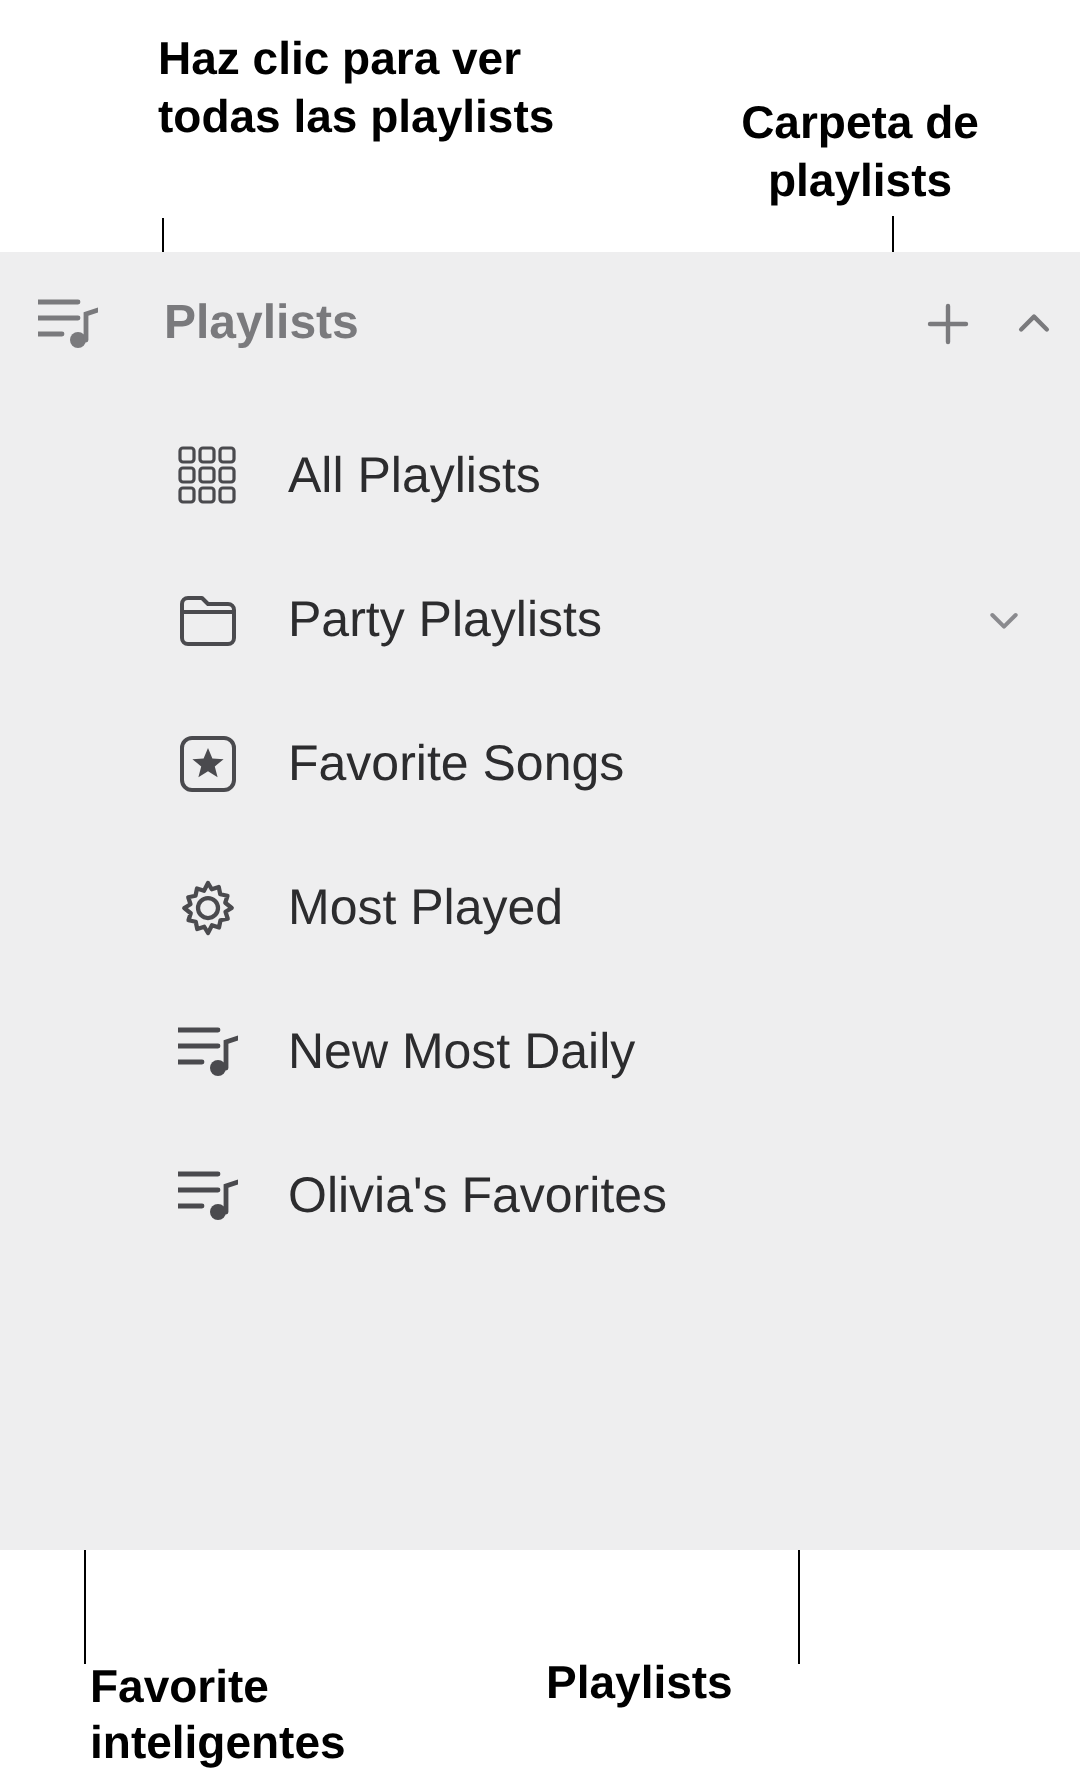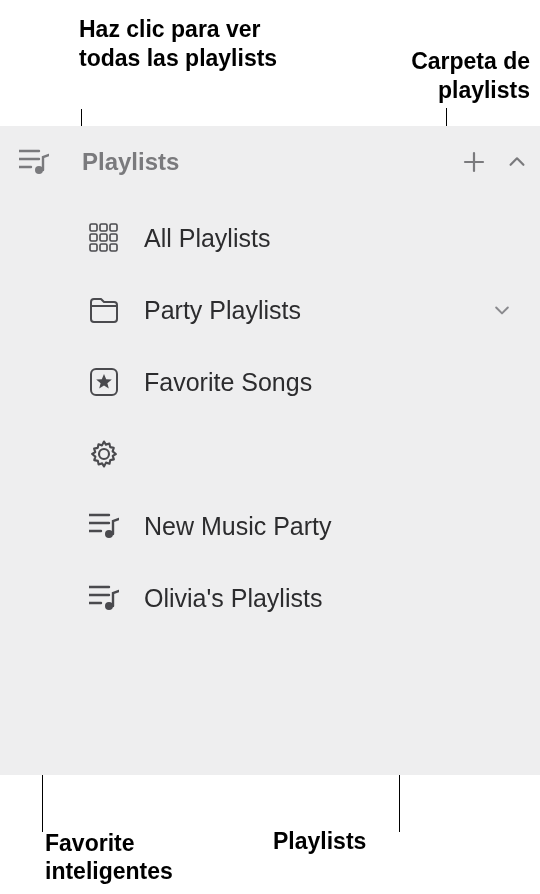--- a/index.html
+++ b/index.html
@@ -12,21 +12,21 @@
       overflow: hidden;
     }
     .callout {
       position: absolute;
       font-size: 23px;
       line-height: 1.25;
       color: #000;
       font-weight: 700;
     }
     .callout-top-left { top: 15px; left: 79px; width: 200px; }
-    .callout-top-right { top: 47px; right: 10px; width: 200px; text-align: right; }
+    .callout-top-right { top: 47px; right: 10px; width: 200px; text-align: center; }
     .callout-bot-left { bottom: 8px; left: 45px; width: 200px; }
     .callout-bot-right { bottom: 38px; left: 273px; width: 200px; }
 
     .sidebar {
       position: absolute;
       top: 126px;
       left: 0;
       width: 540px;
       height: 649px;
       background: #eeeeef;
@@ -193,43 +193,44 @@
       <span class="row-label">Favorite Songs</span>
     </div>
 
 
     <div class="row">
       <span class="row-icon">
         <svg width="30" height="30" viewBox="0 0 24 24">
             <path d="M12 8 a4 4 0 1 0 0 8 a4 4 0 1 0 0 -8 M12 2 l1.5 2.5 l2.8 -0.9 l0.6 2.9 l2.9 0.6 l-0.9 2.8 L21.5 12 l-2.5 1.5 l0.9 2.8 l-2.9 0.6 l-0.6 2.9 l-2.8 -0.9 L12 22 l-1.5 -2.5 l-2.8 0.9 l-0.6 -2.9 l-2.9 -0.6 l0.9 -2.8 L2.5 12 l2.5 -1.5 l-0.9 -2.8 l2.9 -0.6 l0.6 -2.9 l2.8 0.9 Z" fill="none" stroke="currentColor" stroke-width="1.7" stroke-linejoin="round"></path>
           </svg>
       </span>
+      <span class="row-label">Most Played</span>
     </div>
 
     <div class="row">
       <span class="row-icon">
         <svg width="30" height="26" viewBox="0 0 30 26" fill="none">
           <line x1="0" y1="2" x2="20" y2="2" stroke="currentColor" stroke-width="2.4" stroke-linecap="round"></line>
           <line x1="0" y1="10" x2="20" y2="10" stroke="currentColor" stroke-width="2.4" stroke-linecap="round"></line>
           <line x1="0" y1="18" x2="12" y2="18" stroke="currentColor" stroke-width="2.4" stroke-linecap="round"></line>
           <circle cx="20" cy="21" r="4" fill="currentColor"></circle>
           <path d="M24 21 V8 L30 6" stroke="currentColor" stroke-width="2.4" fill="none" stroke-linecap="round"></path>
         </svg>
       </span>
-      <span class="row-label">New Music Party</span>
+      <span class="row-label">New Most Daily</span>
     </div>
 
     <div class="row">
       <span class="row-icon">
         <svg width="30" height="26" viewBox="0 0 30 26" fill="none">
           <line x1="0" y1="2" x2="20" y2="2" stroke="currentColor" stroke-width="2.4" stroke-linecap="round"></line>
           <line x1="0" y1="10" x2="20" y2="10" stroke="currentColor" stroke-width="2.4" stroke-linecap="round"></line>
           <line x1="0" y1="18" x2="12" y2="18" stroke="currentColor" stroke-width="2.4" stroke-linecap="round"></line>
           <circle cx="20" cy="21" r="4" fill="currentColor"></circle>
           <path d="M24 21 V8 L30 6" stroke="currentColor" stroke-width="2.4" fill="none" stroke-linecap="round"></path>
         </svg>
       </span>
-      <span class="row-label">Olivia's Playlists</span>
+      <span class="row-label">Olivia's Favorites</span>
     </div>
 
 
   </div>
 </div>
 
 </body></html>

